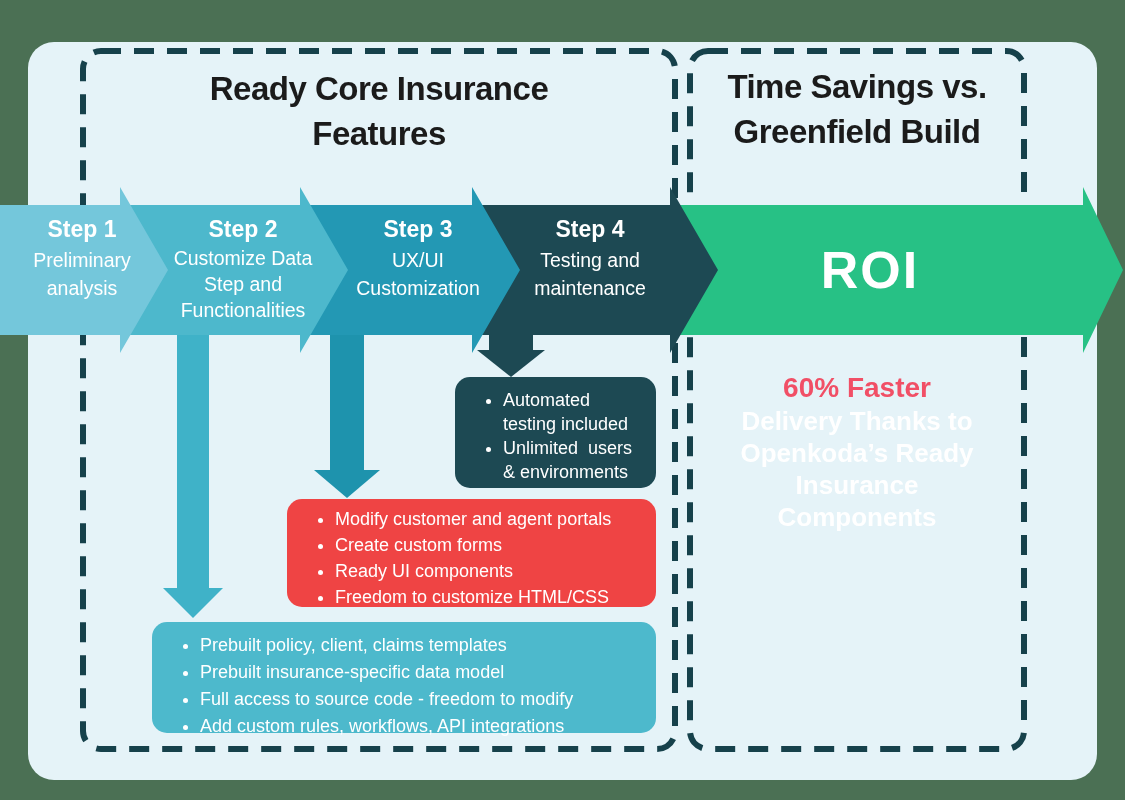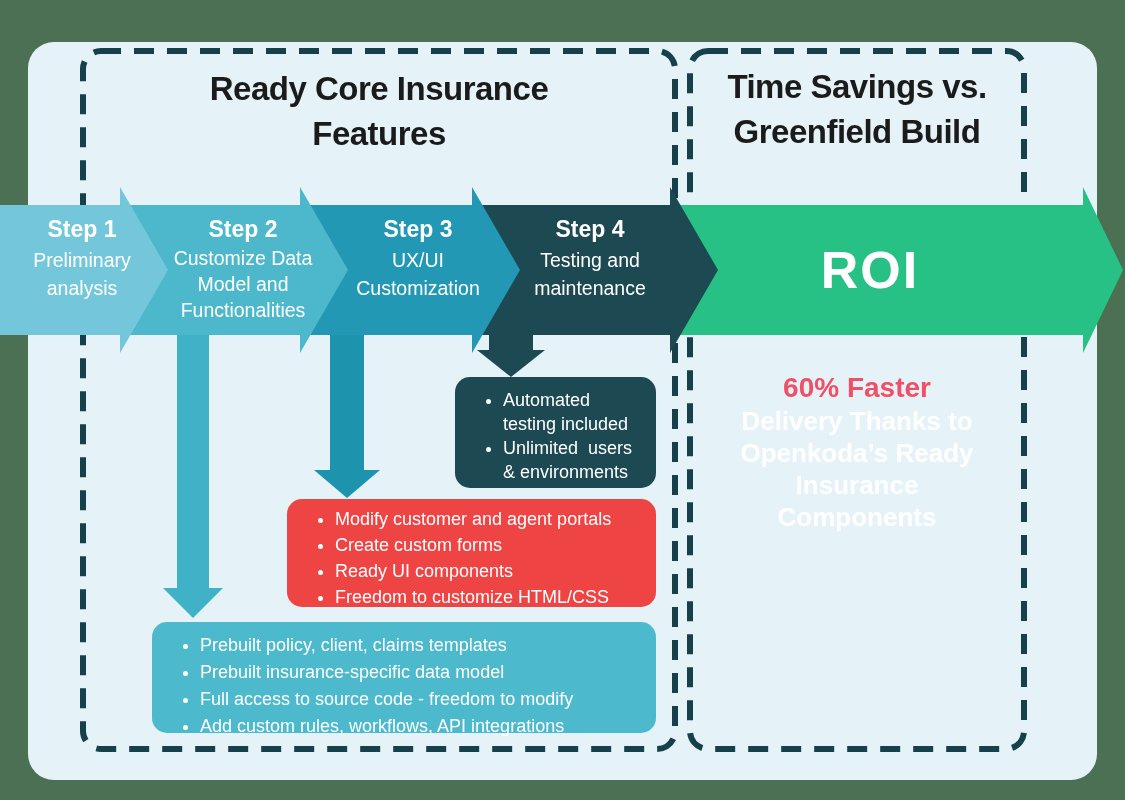--- a/index.html
+++ b/index.html
@@ -71,21 +71,21 @@
     <div class="step-desc">
       <span class="block">Preliminary</span>
       <span class="block">analysis</span>
     </div>
   </div>
 
   <div class="txt step-label" style="left:143px; width:200px;">
     <div class="step-title">Step 2</div>
     <div class="step-desc tight">
       <span class="block">Customize Data</span>
-      <span class="block">Model and</span>
+      <span class="block">Step and</span>
       <span class="block">Functionalities</span>
     </div>
   </div>
 
   <div class="txt step-label" style="left:318px; width:200px;">
     <div class="step-title">Step 3</div>
     <div class="step-desc">
       <span class="block">UX/UI</span>
       <span class="block">Customization</span>
     </div>

